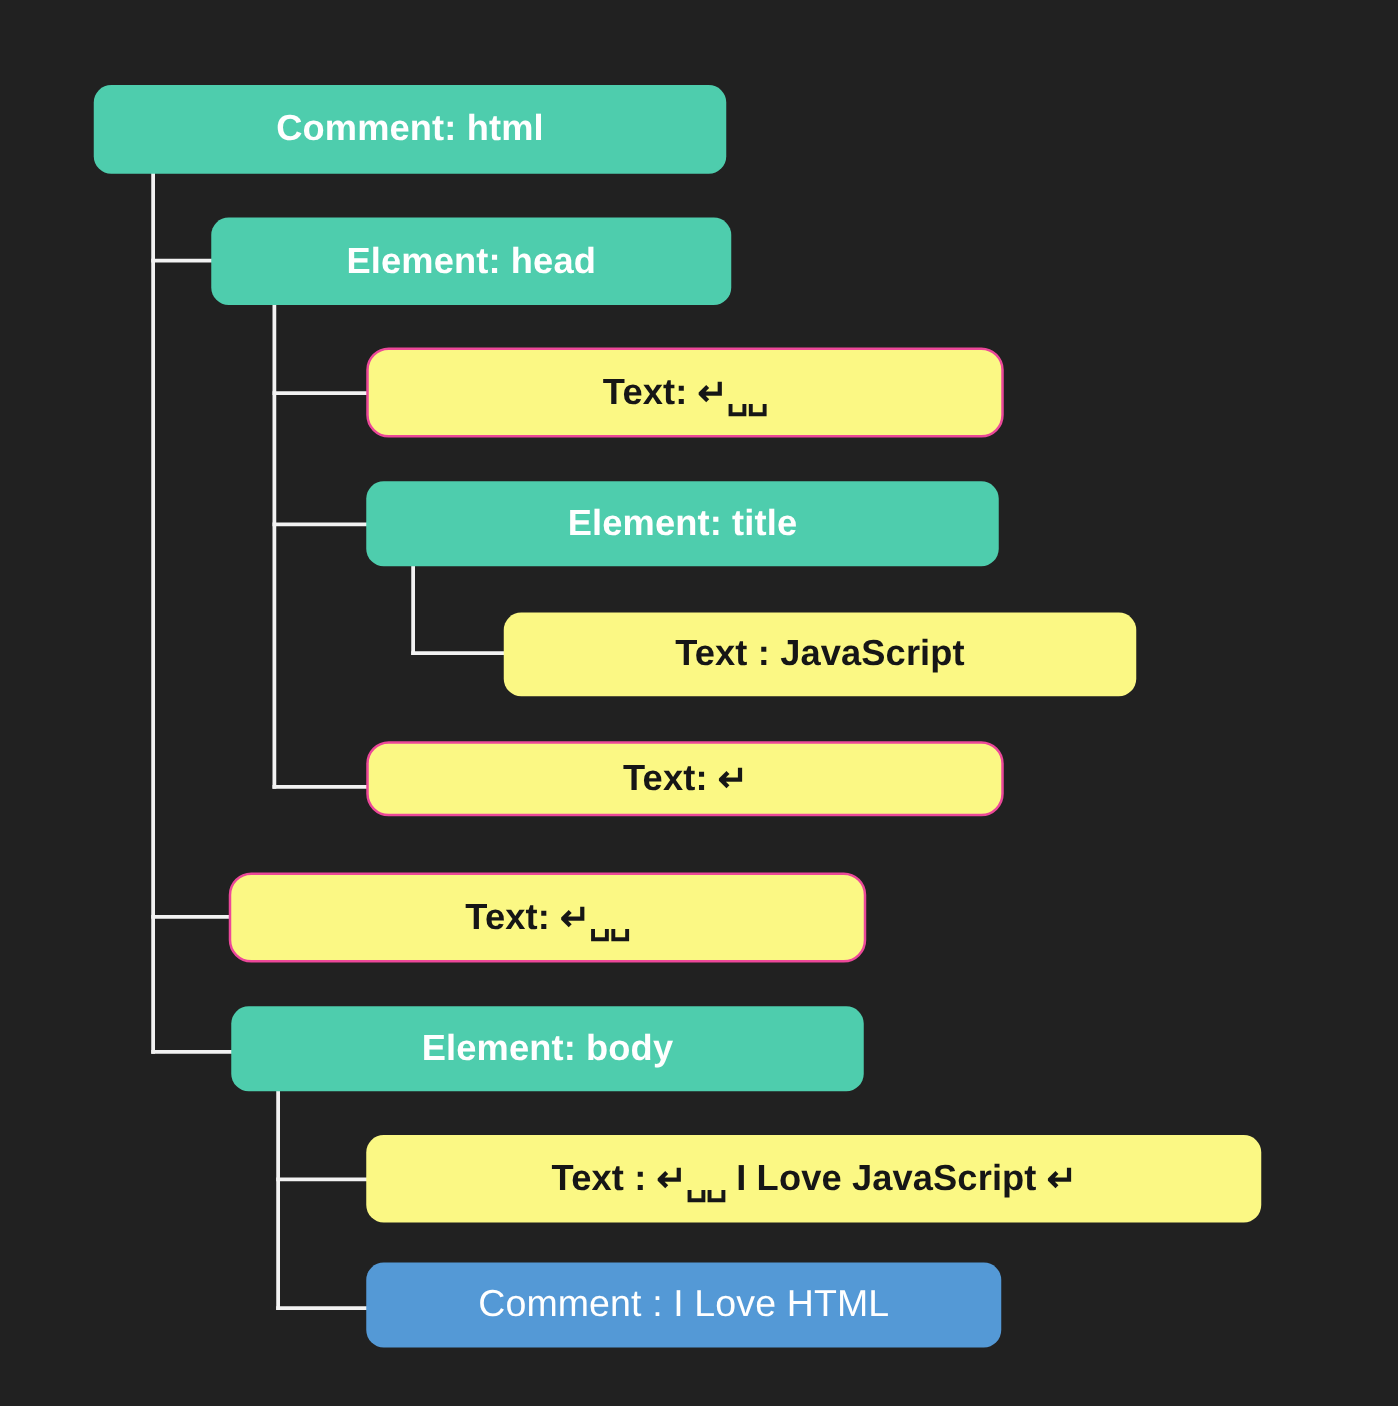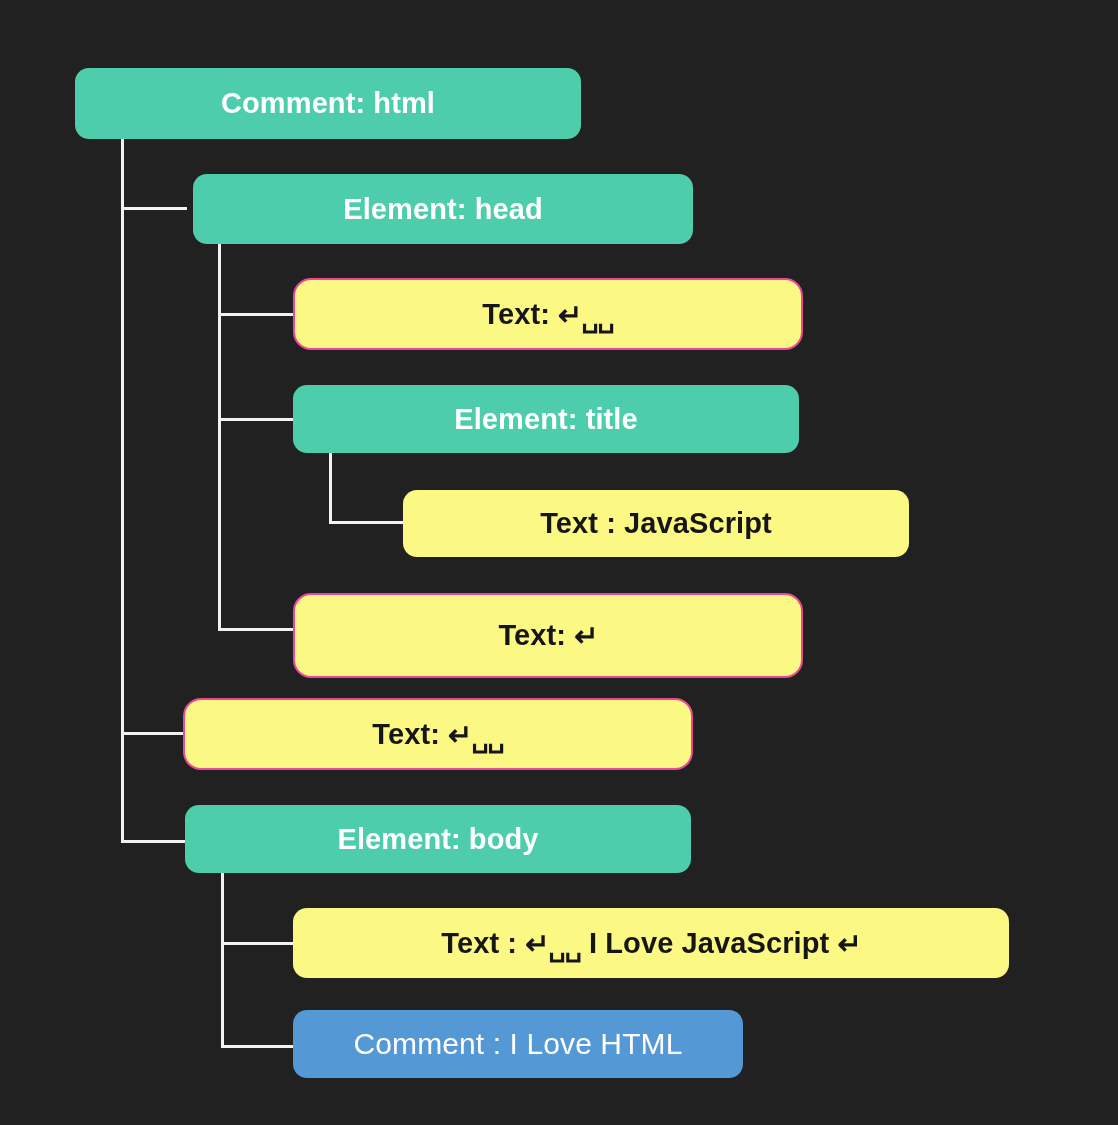--- a/index.html
+++ b/index.html
@@ -113,49 +113,49 @@
   <div class="connector v" style="left:221px; top:872px; height:176px;"></div>
 
   <div class="connector h" style="left:221px; top:942px; width:78px;"></div>
 
   <div class="connector h" style="left:221px; top:1045px; width:78px;"></div>
 
   <div class="node element" style="left:75px; top:68px; width:506px; height:71px;">
     <span class="node-label">Comment: html</span>
   </div>
 
-  <div class="node element" style="left:193px; top:174px; width:500px; height:70px;text-align:right;">
+  <div class="node element" style="left:169px; top:174px; width:416px; height:70px;text-align:right;">
     <span class="node-label">Element: head</span>
   </div>
 
   <div class="node text outlined" style="left:293px; top:278px; width:510px; height:72px;">
     <span class="node-label"><span>Text: </span><span class="ws nl">↵</span><span class="ws sp">␣␣</span></span>
   </div>
 
   <div class="node text" style="left:403px; top:490px; width:506px; height:67px;">
     <span class="node-label">Text : JavaScript</span>
   </div>
 
   <div class="node element" style="left:293px; top:385px; width:506px; height:68px;">
     <span class="node-label">Element: title</span>
   </div>
 
-  <div class="node text outlined" style="left:293px; top:593px; width:510px; height:85px;">
+  <div class="node text outlined" style="left:293px; top:593px; width:510px; height:60px;">
     <span class="node-label"><span>Text: </span><span class="ws nl">↵</span></span>
   </div>
 
   <div class="node text outlined" style="left:183px; top:698px; width:510px; height:72px;">
     <span class="node-label"><span>Text: </span><span class="ws nl">↵</span><span class="ws sp">␣␣</span></span>
   </div>
 
   <div class="node element" style="left:185px; top:805px; width:506px; height:68px;">
     <span class="node-label">Element: body</span>
   </div>
 
   <div class="node text" style="left:293px; top:908px; width:716px; height:70px;">
     <span class="node-label"><span>Text : </span><span class="ws nl">↵</span><span class="ws sp">␣␣</span><span> I Love JavaScript </span><span class="ws nl">↵</span></span>
   </div>
 
-  <div class="node comment" style="left:293px; top:1010px; width:450px; height:68px;">
+  <div class="node comment" style="left:293px; top:1010px; width:508px; height:68px;">
     <span class="node-label">Comment : I Love HTML</span>
   </div>
 
 </div>
 
 </body></html>

